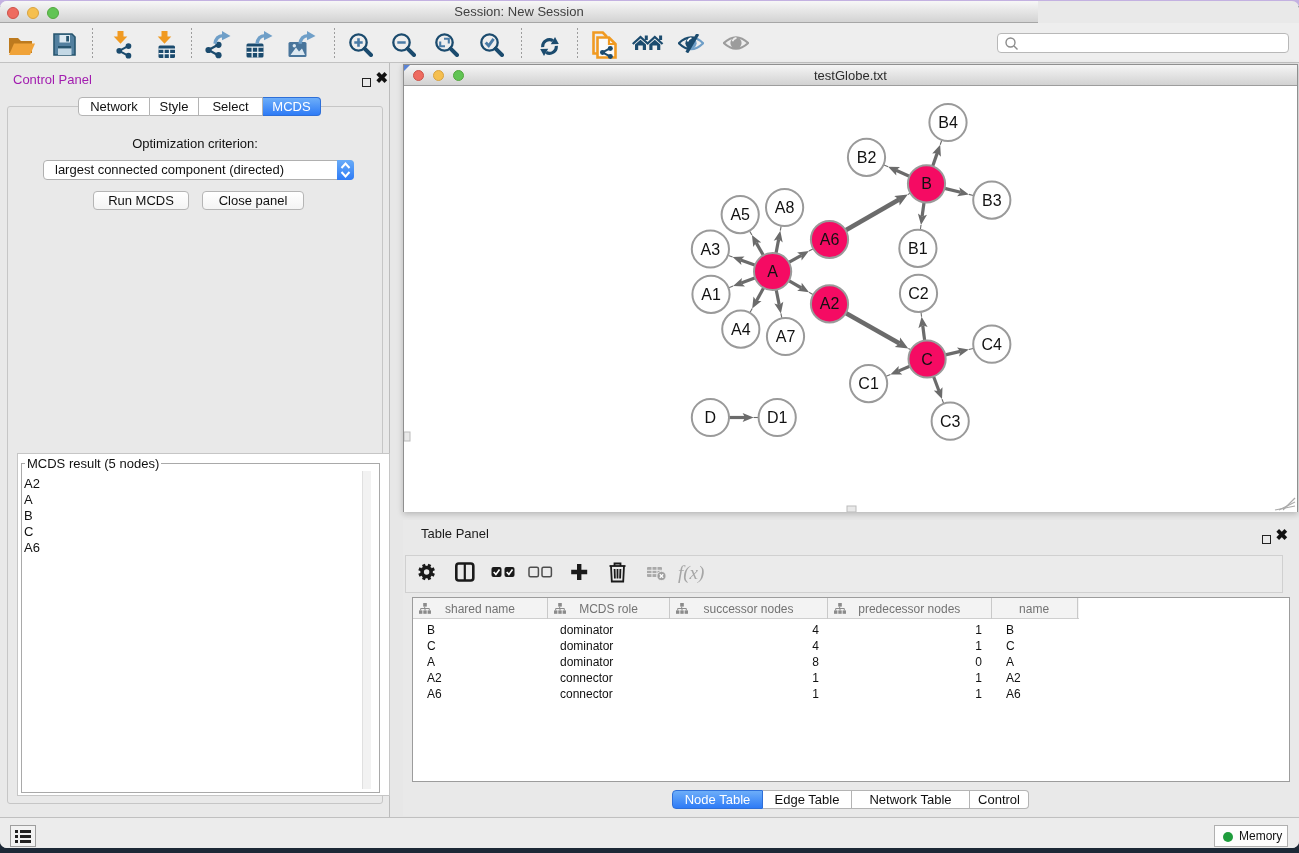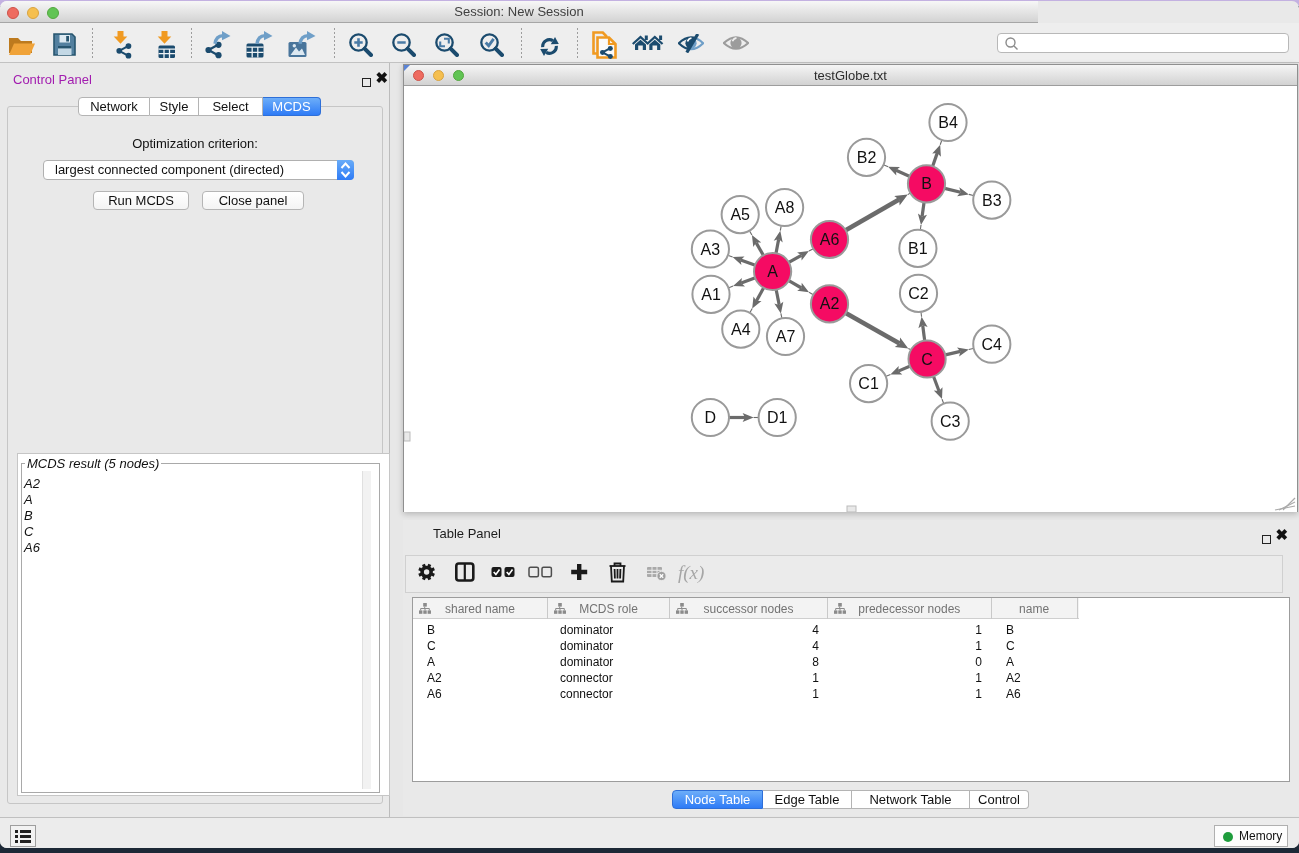--- a/index.html
+++ b/index.html
@@ -33,21 +33,21 @@
 .seg.first { border-left:1px solid #b4b4b4; border-radius:4px 0 0 4px; }
 .seg.last { border-radius:0 4px 4px 0; }
 .seg.sel { background:linear-gradient(#6daef9,#2e7bf6); color:#fff; border-color:#2e6fd8; }
 #cpTabs { left:78px; top:34px; }
 #optlabel { position:absolute; left:0; width:390px; top:73px; text-align:center; font-size:13px; color:#111; }
 #optsel { position:absolute; left:43px; top:97px; width:311px; height:20px; background:#fff; border:1px solid #b0b0b0; border-radius:4px; font-size:13px; color:#111; line-height:18px; padding-left:11px; }
 #optsel .stepper { position:absolute; right:-1px; top:-1px; width:17px; height:20px; background:linear-gradient(#69acf8,#2e7bf6); border-radius:0 4px 4px 0; }
 .pbtn { position:absolute; height:19px; background:linear-gradient(#ffffff,#f4f4f4); border:1px solid #b5b5b5; border-radius:4px; font-size:13px; color:#111; text-align:center; line-height:17px; }
 #runbtn { left:93px; top:128px; width:96px; }
 #closebtn { left:202px; top:128px; width:102px; }
-#resultbox { position:absolute; left:17px; top:390px; width:373px; height:343px; background:#fff; border:1px solid #c6c6c6;font-style:italic; }
+#resultbox { position:absolute; left:17px; top:390px; width:373px; height:343px; background:#fff; border:1px solid #c6c6c6; }
 #fieldset { position:absolute; left:3px; top:9px; width:359px; height:330px; border:1px solid #a9a9a9; }
 #fieldset legend { position:absolute; top:-8px; left:3px; background:#fff; font-size:13px; color:#111; padding:0 2px; }
 #mlist { position:absolute; left:2px; top:12px; width:340px; font-size:13px; color:#111; line-height:16px; }
 #mscroll { position:absolute; right:8px; top:7px; width:9px; height:318px; background:#f2f2f2; border-left:1px solid #e0e0e0; }
 
 #statusbar { position:absolute; left:0; top:816px; width:1299px; height:31px; background:#ececec; border-top:1px solid #c0c0c0; }
 #listbtn { position:absolute; left:10px; top:7px; width:26px; height:22px; background:#f2f2f2; border:1px solid #9e9e9e; }
 #membtn { position:absolute; left:1214px; top:7px; width:74px; height:22px; background:#fdfdfd; border:1px solid #b0b0b0; font-size:12px; color:#111; }
 #membtn .dot { position:absolute; left:8px; top:5.5px; width:10px; height:10px; border-radius:50%; background:#1e9c3c; }
 #membtn .mtxt { position:absolute; left:24px; top:3px; }
@@ -55,21 +55,21 @@
 #netwin { position:absolute; left:403px; top:1px; width:895px; height:448px; background:#fff; border:1px solid #8f8f8f; box-shadow:0 2px 6px rgba(0,0,0,0.22); }
 #nettitle { position:absolute; left:0; top:0; width:100%; height:21px; background:linear-gradient(#f5f5f5,#d2d2d2); border-bottom:1px solid #9d9d9d; }
 #nettitle .title { position:absolute; left:0; right:0; top:3px; text-align:center; font-size:13px; color:#2c2c2c; }
 #nettitle .tl { top:5px; width:11px; height:11px; }
 #nettitle .tl.r { left:9px; }
 #nettitle .tl.y { left:29px; }
 #nettitle .tl.g { left:49px; }
 #netcanvas { position:absolute; left:0; top:22px; width:893px; height:425px; background:#fff; }
 
 #tpanel { position:absolute; left:403px; top:457px; width:896px; height:296px; background:#e9e9e9; }
-#tpanel .phead { position:absolute; left:18px; top:6px; font-size:13px; color:#1c1c1c;margin-left:12px; }
+#tpanel .phead { position:absolute; left:18px; top:6px; font-size:13px; color:#1c1c1c; }
 #ttoolbar { position:absolute; left:2px; top:35px; width:878px; height:38px; background:#ebebeb; border:1px solid #d0d0d0; }
 #ttable { position:absolute; left:9px; top:77px; width:878px; height:185px; background:#fff; border:1px solid #9c9c9c; }
 #thead { position:absolute; left:0; top:0; width:666px; height:21px; background:#f3f3f3; border-bottom:1px solid #cfcfcf; }
 .hcol { position:absolute; top:0; height:21px; border-right:1px solid #c9c9c9; font-size:12px; color:#737373; }
 .hcol .htxt { position:absolute; left:0; right:0; top:4px; text-align:center; }
 .trow { position:absolute; font-size:12px; color:#111; height:16px; line-height:16px; }
 #ttabs { left:269px; top:270px; position:absolute; }
 </style>
 </head>
 <body>

